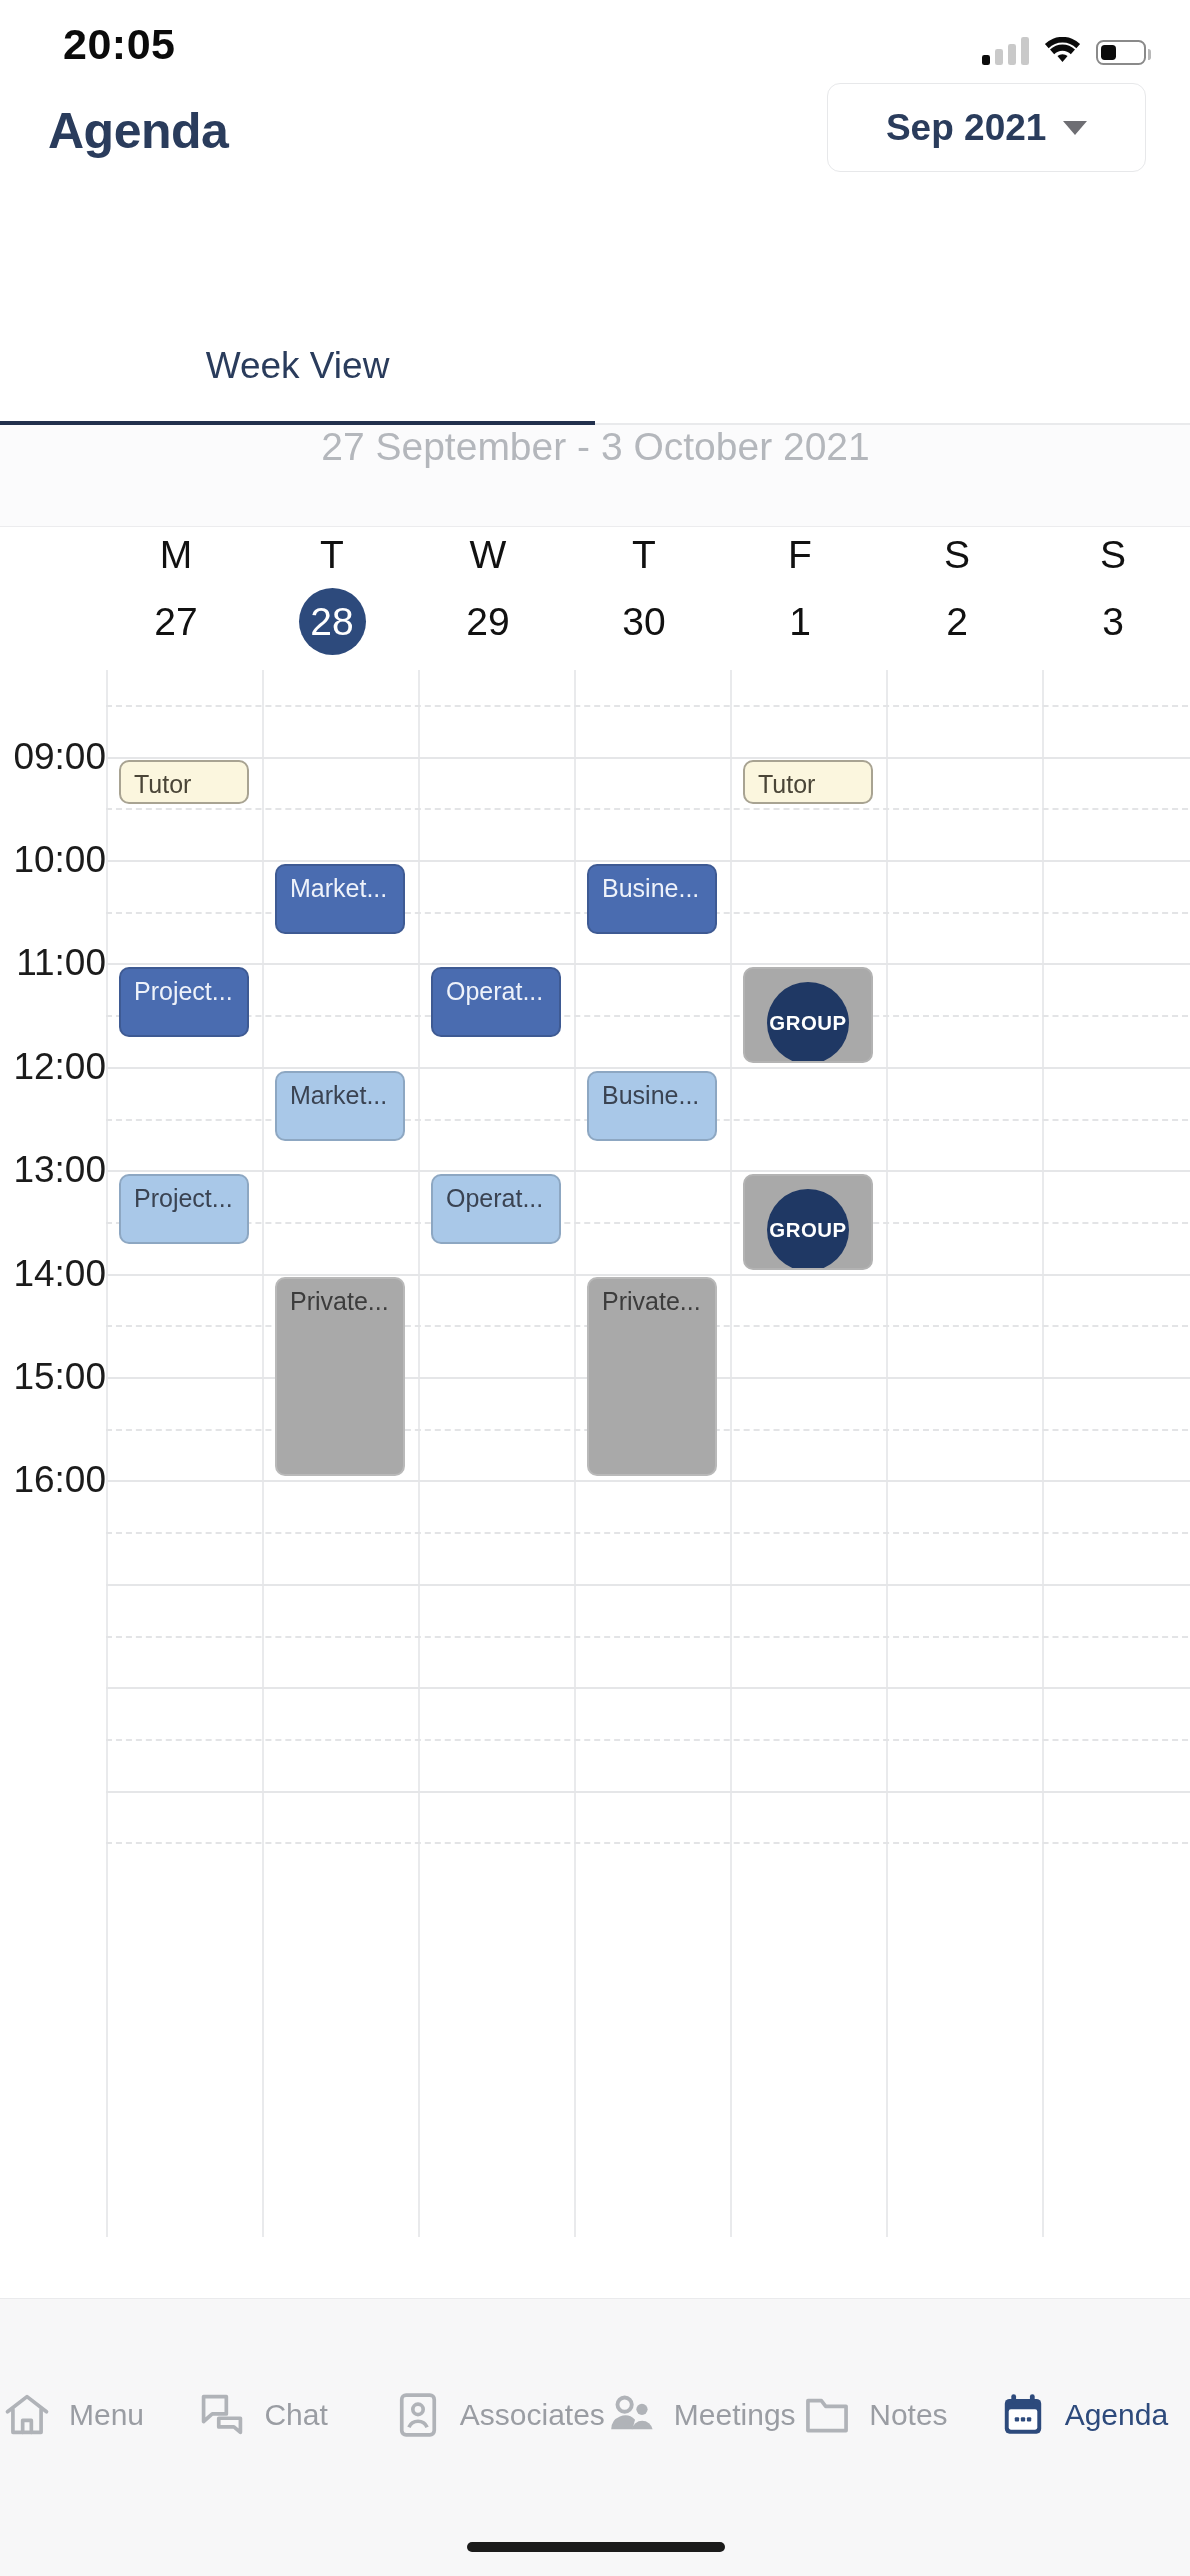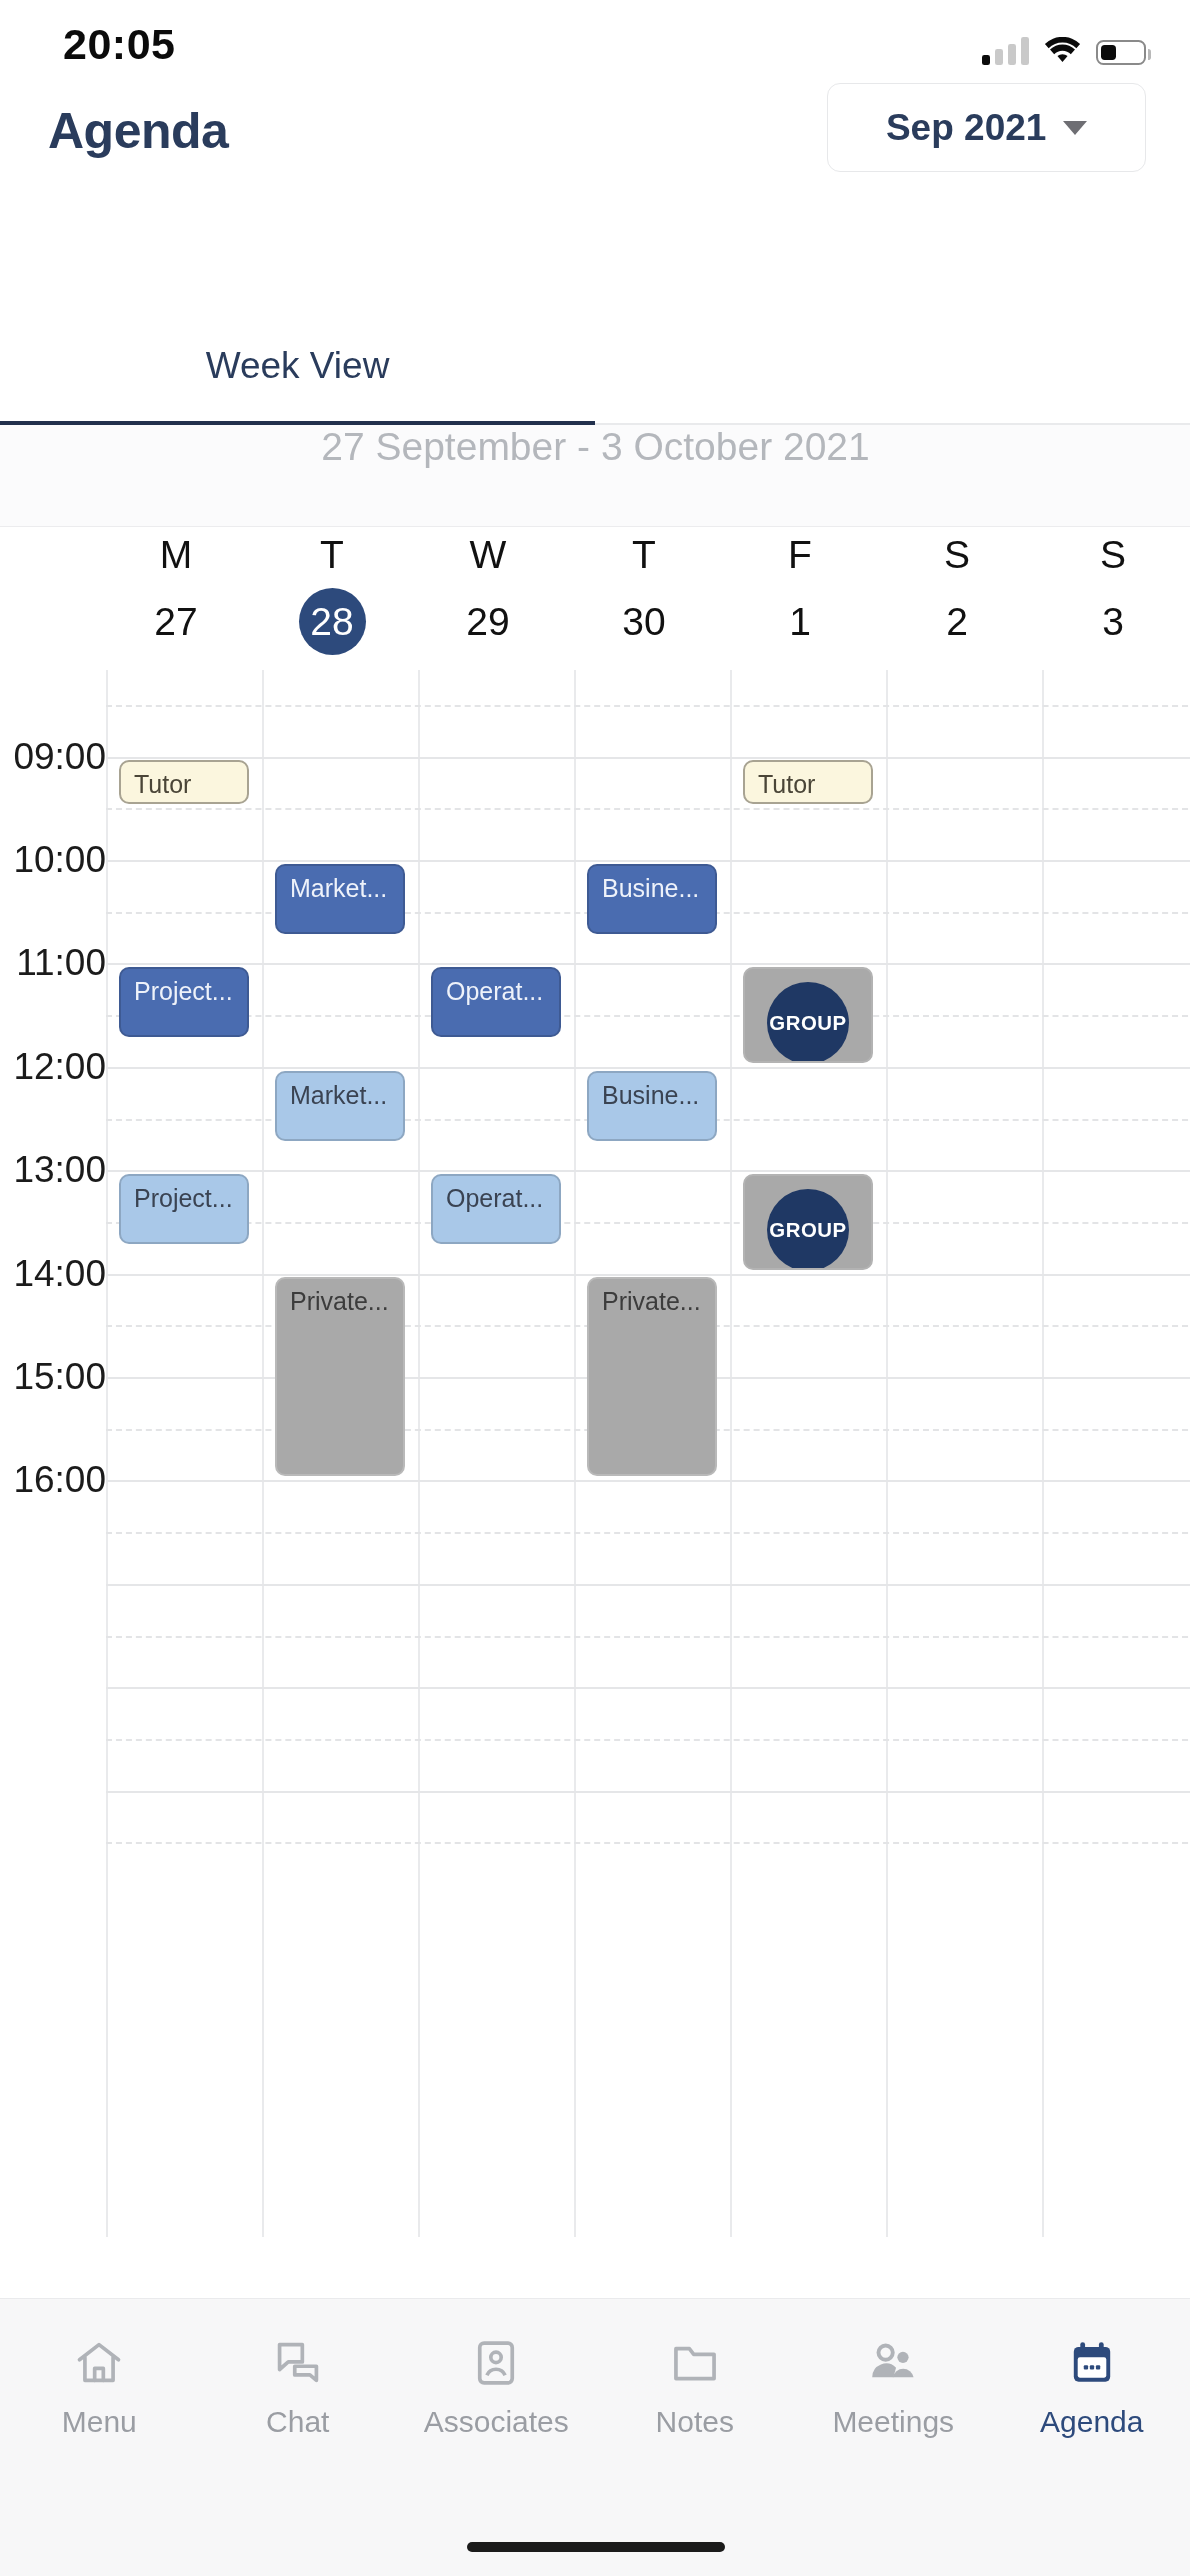--- a/index.html
+++ b/index.html
@@ -126,21 +126,21 @@
     display:flex; align-items:center; justify-content:center;
   }
   .group-badge span { font-size:20.4px; font-weight:700; color:#fff; letter-spacing:0.5px; }
 
   
   .bottomnav {
     position:absolute; left:0; bottom:0; width:1191px; height:278px;
     background:#f7f7f8; border-top:1.9px solid #e9eaec;
   }
   .nav-items { display:flex; width:100%; height:195px; padding-top:37px; }
-  .nav-item { flex:1; display:flex; flex-direction:column; align-items:center; gap:15px; }
+  .nav-item { flex:1; display:flex; flex-direction:row; align-items:center; gap:15px; }
   .nav-ico { width:54px; height:54px; display:flex; align-items:center; justify-content:center; }
   .nav-lbl { font-size:30px; color:#9a9da3; }
   .nav-item.active .nav-lbl { color:#2d4a7c; }
   .home-ind {
     position:absolute; left:50%; transform:translateX(-50%); bottom:24px;
     width:258px; height:10.2px; border-radius:5.6px; background:#1b1b1b;
   }
 </style>
 </head>
 <body>
@@ -315,36 +315,36 @@
             <svg width="52" height="52" viewBox="0 0 24 24" fill="none" stroke="#b0b3b8" stroke-width="1.7" stroke-linejoin="round">
               <rect x="4.5" y="2.8" width="15" height="18.4" rx="2"></rect>
               <circle cx="12" cy="9.4" r="2.4"></circle>
               <path d="M7.8 17.6 a4.6 4.6 0 0 1 8.4 0"></path>
             </svg>
           </div>
           <div class="nav-lbl">Associates</div>
         </div>
         <div class="nav-item">
           <div class="nav-ico">
-            <svg width="52" height="52" viewBox="0 0 24 24" fill="none" stroke="#b0b3b8" stroke-width="1.7" stroke-linejoin="round">
-              <path d="M3.2 19.2 V5.4 h6.2 l2 2.6 h9.4 v11.2 z"></path>
-            </svg>
-          </div>
-          <div class="nav-lbl">Notes</div>
-        </div>
-        <div class="nav-item">
-          <div class="nav-ico">
             <svg width="52" height="52" viewBox="0 0 24 24" fill="#b0b3b8">
               <circle cx="8.6" cy="7.2" r="3.3" fill="none" stroke="#b0b3b8" stroke-width="1.8"></circle>
               <path d="M2.4 18.6 a6.4 6.4 0 0 1 11 -4.4 l-1.2 4.4 z"></path>
               <circle cx="16.6" cy="9.4" r="2.6"></circle>
               <path d="M11.9 18.6 a4.9 4.9 0 0 1 9.6 0 z"></path>
             </svg>
           </div>
           <div class="nav-lbl">Meetings</div>
+        </div>
+        <div class="nav-item">
+          <div class="nav-ico">
+            <svg width="52" height="52" viewBox="0 0 24 24" fill="none" stroke="#b0b3b8" stroke-width="1.7" stroke-linejoin="round">
+              <path d="M3.2 19.2 V5.4 h6.2 l2 2.6 h9.4 v11.2 z"></path>
+            </svg>
+          </div>
+          <div class="nav-lbl">Notes</div>
         </div>
         <div class="nav-item active">
           <div class="nav-ico">
             <svg width="52" height="52" viewBox="0 0 24 24">
               <rect x="3.6" y="4.6" width="16.8" height="16" rx="2.2" fill="#2d4a7c"></rect>
               <rect x="5.4" y="9.4" width="13.2" height="9.4" rx="1" fill="#ffffff"></rect>
               <rect x="6.6" y="2.4" width="2.2" height="4.2" rx="1.1" fill="#2d4a7c"></rect>
               <rect x="15.2" y="2.4" width="2.2" height="4.2" rx="1.1" fill="#2d4a7c"></rect>
               <rect x="8.2" y="13" width="2" height="2" rx="0.5" fill="#2d4a7c"></rect>
               <rect x="11" y="13" width="2" height="2" rx="0.5" fill="#2d4a7c"></rect>

